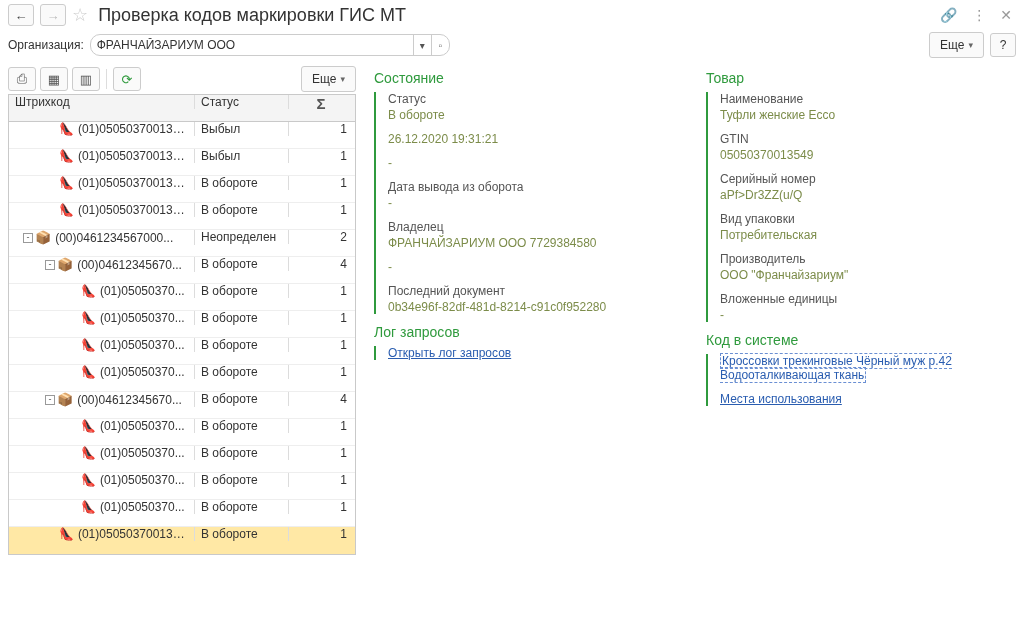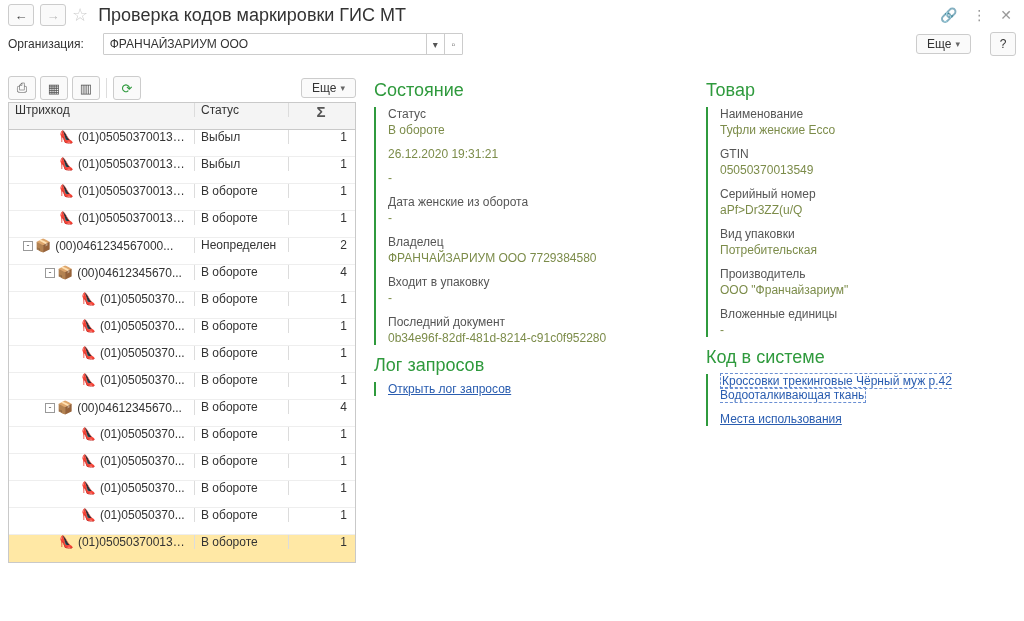--- a/index.html
+++ b/index.html
@@ -35,36 +35,36 @@
   }
   .nav-btn.disabled { color: #bbb; }
   .star-icon { font-size: 18px; color: #ccc; cursor: pointer; }
   .page-title { font-size: 18px; font-weight: normal; margin-left: 4px; }
   .title-spacer { flex: 1; }
   .title-icon { font-size: 14px; color: #999; cursor: pointer; padding: 0 4px; }
 
   .org-row {
     display: flex;
     align-items: center;
-    gap: 19px;
-    margin-bottom: 20px;
+    gap: 6px;
+    margin-bottom: 8px;
   }
   .org-label { color: #333; }
   .org-input {
     flex: 0 0 360px;
     display: flex;
     align-items: center;
     border: 1px solid #ccc;
-    border-radius: 1px;
+    border-radius: 10px;
     height: 22px;
   }
   .org-input .value { flex:1; padding: 0 6px; color:#333; overflow:hidden; text-overflow:ellipsis; white-space:nowrap; }
   .org-btn { border-left:1px solid #ccc; width:18px; height:100%; display:flex; align-items:center; justify-content:center; font-size:10px; color:#555; cursor:pointer; }
   .more-btn {
-    border:1px solid #ccc; border-radius:3px; height:20px; padding:0 10px;
+    border:1px solid #ccc; border-radius:3px; height:26px; padding:0 10px;
     display:flex; align-items:center; gap:4px; cursor:pointer; background:#fafafa;
   }
   .more-btn .arr { font-size:9px; color:#666; }
   .help-btn {
     border:1px solid #ccc; border-radius:3px; height:24px; width:26px;
     display:flex; align-items:center; justify-content:center; cursor:pointer; background:#fafafa;
   }
 
   .main {
     display:flex;
@@ -139,21 +139,21 @@
   .ic-box  { color:#c9922c; font-size:13px; }
   .barcode-text { overflow:hidden; text-overflow:ellipsis; color:#333; }
 
   
   .right {
     flex:1;
     display:flex;
     gap:22px;
   }
   .col { flex:1; }
-  .section-title { color:#2f9a3d; font-size:18px; margin:4px 0 6px 0; }
+  .section-title { color:#2f9a3d; font-size:14px; margin:4px 0 6px 0; }
   .field-list { border-left:2px solid #2f9a3d; padding-left:12px; }
   .field { margin-bottom:10px; }
   .field .label { color:#555; font-size:12px; margin-bottom:2px; }
   .field .value { color:#7c8c4a; font-size:12px; word-break:break-word; }
   .link { color:#2a5db0; text-decoration:underline; cursor:pointer; }
   .dashed-link { color:#2a5db0; border:1px dashed #6a8fd3; padding:0 1px; cursor:pointer; display:inline; font-size:12px; }
 </style>
 </head>
 <body>
 
@@ -412,29 +412,28 @@
             <div class="label">Статус</div>
             <div class="value">В обороте</div>
           </div>
           <div class="field">
             <div class="value">26.12.2020 19:31:21</div>
           </div>
           <div class="field">
             <div class="value">-</div>
           </div>
           <div class="field">
-            <div class="label">Дата женские из оборота</div>
+            <div class="label">Дата вывода из оборота</div>
             <div class="value">-</div>
           </div>
           <div class="field">
             <div class="label">Владелец</div>
             <div class="value">ФРАНЧАЙЗАРИУМ ООО 7729384580</div>
           </div>
           <div class="field">
-            <div class="label">Входит в упаковку</div>
             <div class="value">-</div>
           </div>
           <div class="field">
             <div class="label">Последний документ</div>
             <div class="value">0b34e96f-82df-481d-8214-c91c0f952280</div>
           </div>
         </div>
 
       <div class="section-title">Лог запросов</div>
       <div class="field-list">

